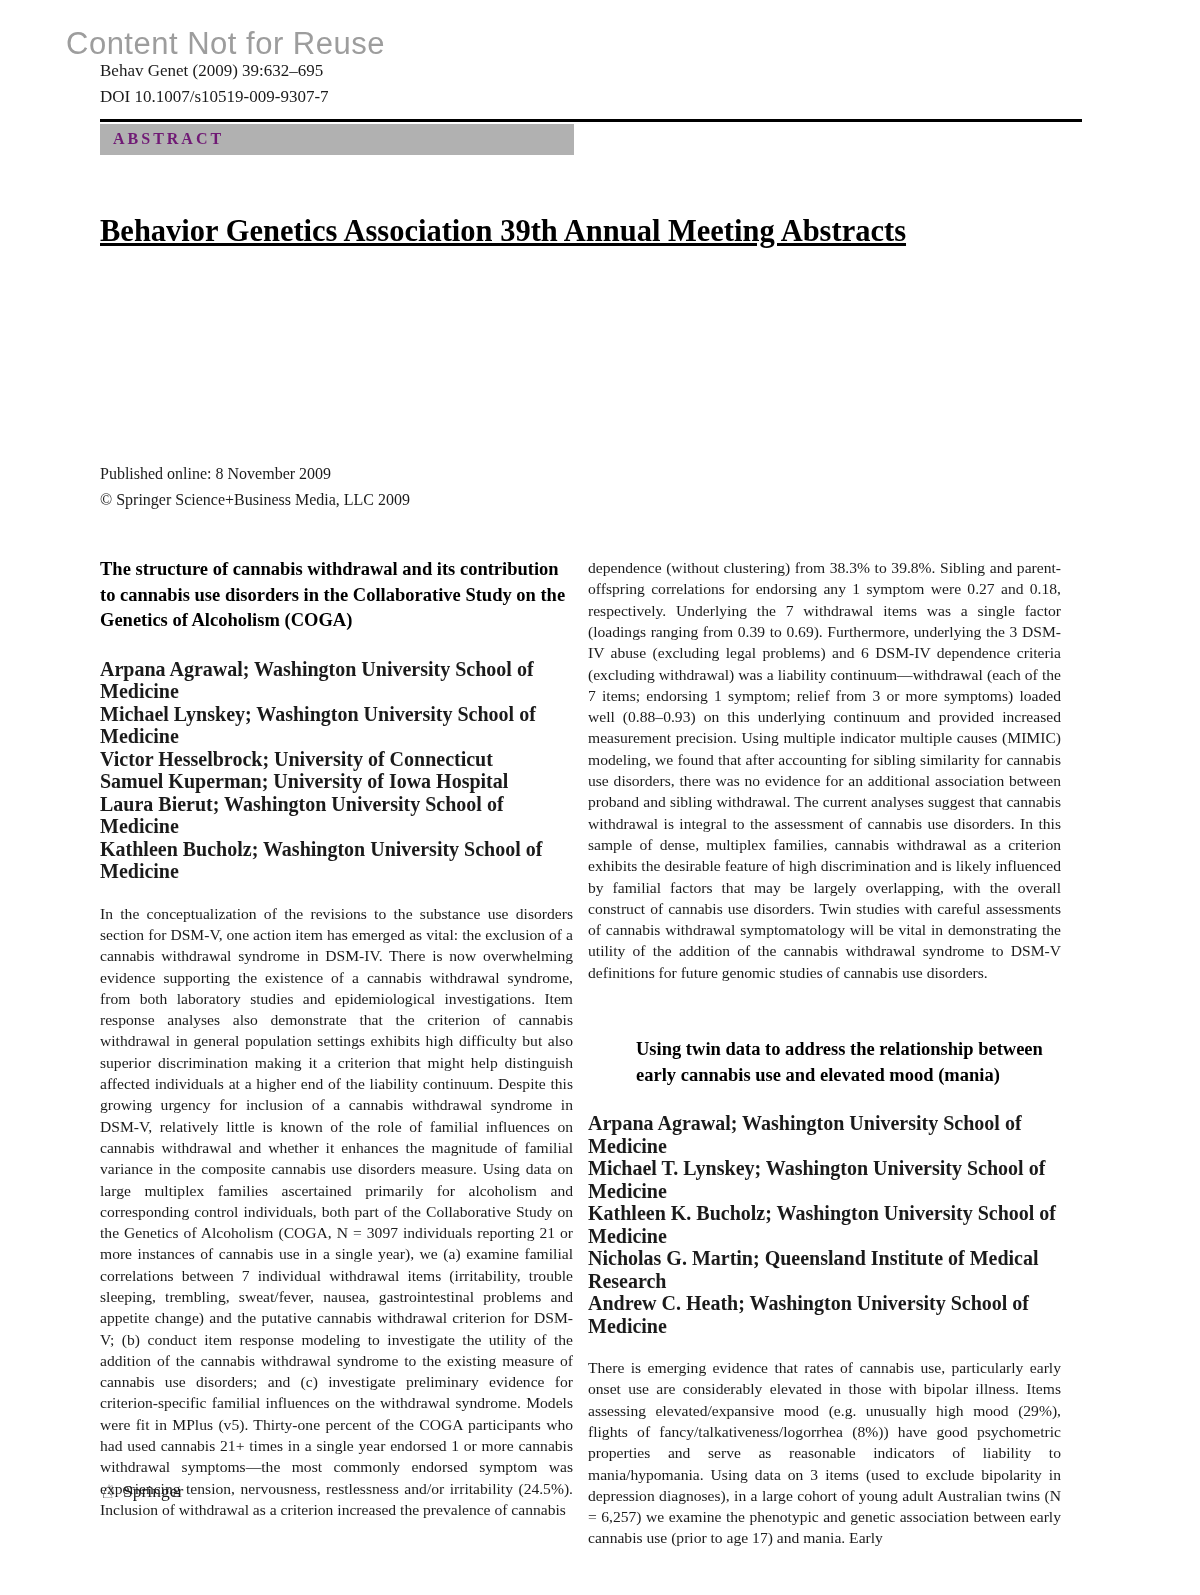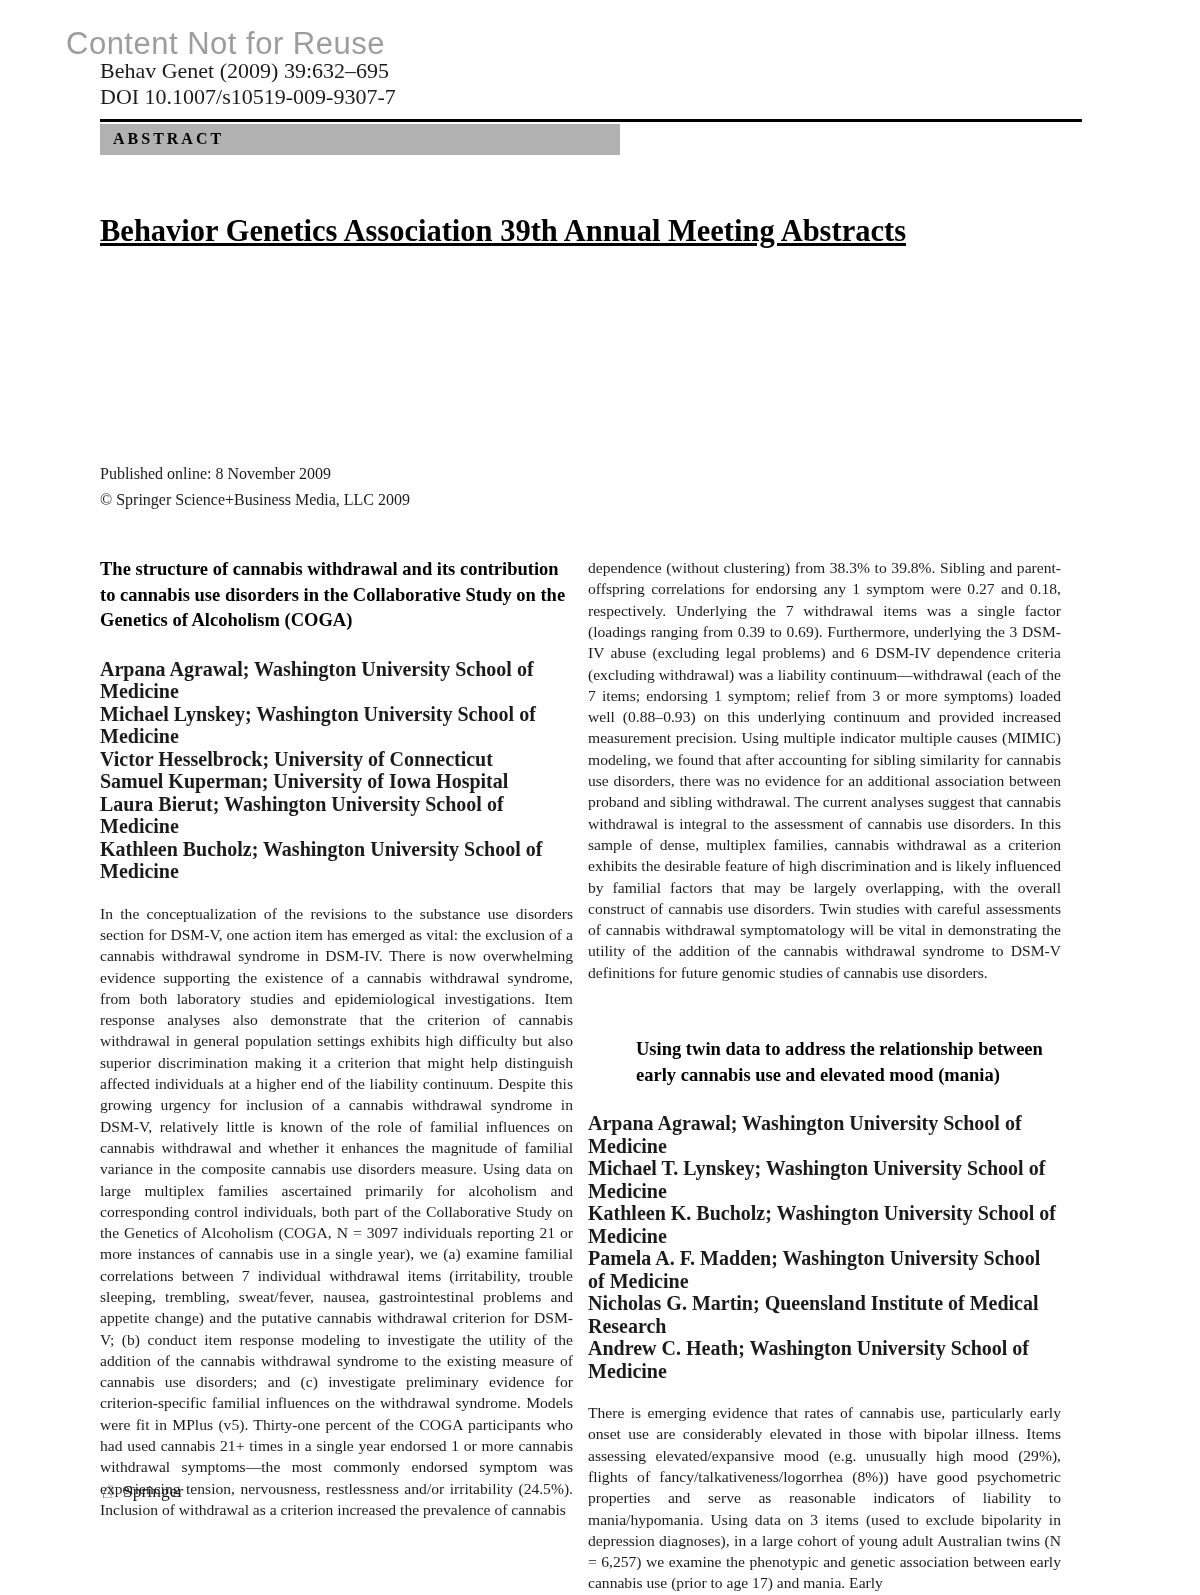--- a/index.html
+++ b/index.html
@@ -23,30 +23,30 @@
     color: #9d9d9d;
     letter-spacing: 0.5px;
     margin-left: 36px;
   }
   .content {
     position: absolute;
     left: 100px;
     top: 58px;
     width: 982px;
   }
-  .journal-line { font-size: 22px; line-height: 26px; }
+  .journal-line { font-size: 17px; line-height: 26px; }
   .rule {
     height: 2.5px;
     background: #000;
     margin-top: 9px;
   }
   .abstract-bar {
-    width: 520px;
+    width: 474px;
     background: #b1b1b1;
-    color: #000000;
+    color: #701a75;
     font-weight: bold;
     font-size: 16px;
     letter-spacing: 3px;
     padding: 6px 21px 7px 13px;
     margin-top: 2px;
   }
   h1.page-title {
     margin: 58px 0 0 0;
     font-size: 30.5px;
     font-weight: bold;
@@ -142,21 +142,20 @@
       <p class="abs-body">In the conceptualization of the revisions to the substance use disorders section for DSM-V, one action item has emerged as vital: the exclusion of a cannabis withdrawal syndrome in DSM-IV. There is now overwhelming evidence supporting the existence of a cannabis withdrawal syndrome, from both laboratory studies and epidemiological investigations. Item response analyses also demonstrate that the criterion of cannabis withdrawal in general population settings exhibits high difficulty but also superior discrimination making it a criterion that might help distinguish affected individuals at a higher end of the liability continuum. Despite this growing urgency for inclusion of a cannabis withdrawal syndrome in DSM-V, relatively little is known of the role of familial influences on cannabis withdrawal and whether it enhances the magnitude of familial variance in the composite cannabis use disorders measure. Using data on large multiplex families ascertained primarily for alcoholism and corresponding control individuals, both part of the Collaborative Study on the Genetics of Alcoholism (COGA, N = 3097 individuals reporting 21 or more instances of cannabis use in a single year), we (a) examine familial correlations between 7 individual withdrawal items (irritability, trouble sleeping, trembling, sweat/fever, nausea, gastrointestinal problems and appetite change) and the putative cannabis withdrawal criterion for DSM-V; (b) conduct item response modeling to investigate the utility of the addition of the cannabis withdrawal syndrome to the existing measure of cannabis use disorders; and (c) investigate preliminary evidence for criterion-specific familial influences on the withdrawal syndrome. Models were fit in MPlus (v5). Thirty-one percent of the COGA participants who had used cannabis 21+ times in a single year endorsed 1 or more cannabis withdrawal symptoms—the most commonly endorsed symptom was experiencing tension, nervousness, restlessness and/or irritability (24.5%). Inclusion of withdrawal as a criterion increased the prevalence of cannabis</p>
     </div>
 
     <div class="col">
       <p class="abs-body">dependence (without clustering) from 38.3% to 39.8%. Sibling and parent-offspring correlations for endorsing any 1 symptom were 0.27 and 0.18, respectively. Underlying the 7 withdrawal items was a single factor (loadings ranging from 0.39 to 0.69). Furthermore, underlying the 3 DSM-IV abuse (excluding legal problems) and 6 DSM-IV dependence criteria (excluding withdrawal) was a liability continuum—withdrawal (each of the 7 items; endorsing 1 symptom; relief from 3 or more symptoms) loaded well (0.88–0.93) on this underlying continuum and provided increased measurement precision. Using multiple indicator multiple causes (MIMIC) modeling, we found that after accounting for sibling similarity for cannabis use disorders, there was no evidence for an additional association between proband and sibling withdrawal. The current analyses suggest that cannabis withdrawal is integral to the assessment of cannabis use disorders. In this sample of dense, multiplex families, cannabis withdrawal as a criterion exhibits the desirable feature of high discrimination and is likely influenced by familial factors that may be largely overlapping, with the overall construct of cannabis use disorders. Twin studies with careful assessments of cannabis withdrawal symptomatology will be vital in demonstrating the utility of the addition of the cannabis withdrawal syndrome to DSM-V definitions for future genomic studies of cannabis use disorders.</p>
       <h2 class="abs-heading abs-heading-2">Using twin data to address the relationship between early cannabis use and elevated mood (mania)</h2>
       <div class="authors">
         <div>Arpana Agrawal; Washington University School of Medicine</div>
         <div>Michael T. Lynskey; Washington University School of Medicine</div>
         <div>Kathleen K. Bucholz; Washington University School of Medicine</div>
-        <div>Pamela A. F. Madden; Washington University School of Medicine</div>
         <div>Nicholas G. Martin; Queensland Institute of Medical Research</div>
         <div>Andrew C. Heath; Washington University School of Medicine</div>
       </div>
       <p class="abs-body">There is emerging evidence that rates of cannabis use, particularly early onset use are considerably elevated in those with bipolar illness. Items assessing elevated/expansive mood (e.g. unusually high mood (29%), flights of fancy/talkativeness/logorrhea (8%)) have good psychometric properties and serve as reasonable indicators of liability to mania/hypomania. Using data on 3 items (used to exclude bipolarity in depression diagnoses), in a large cohort of young adult Australian twins (N = 6,257) we examine the phenotypic and genetic association between early cannabis use (prior to age 17) and mania. Early</p>
     </div>
 
   </div>
 
 </div>
 

